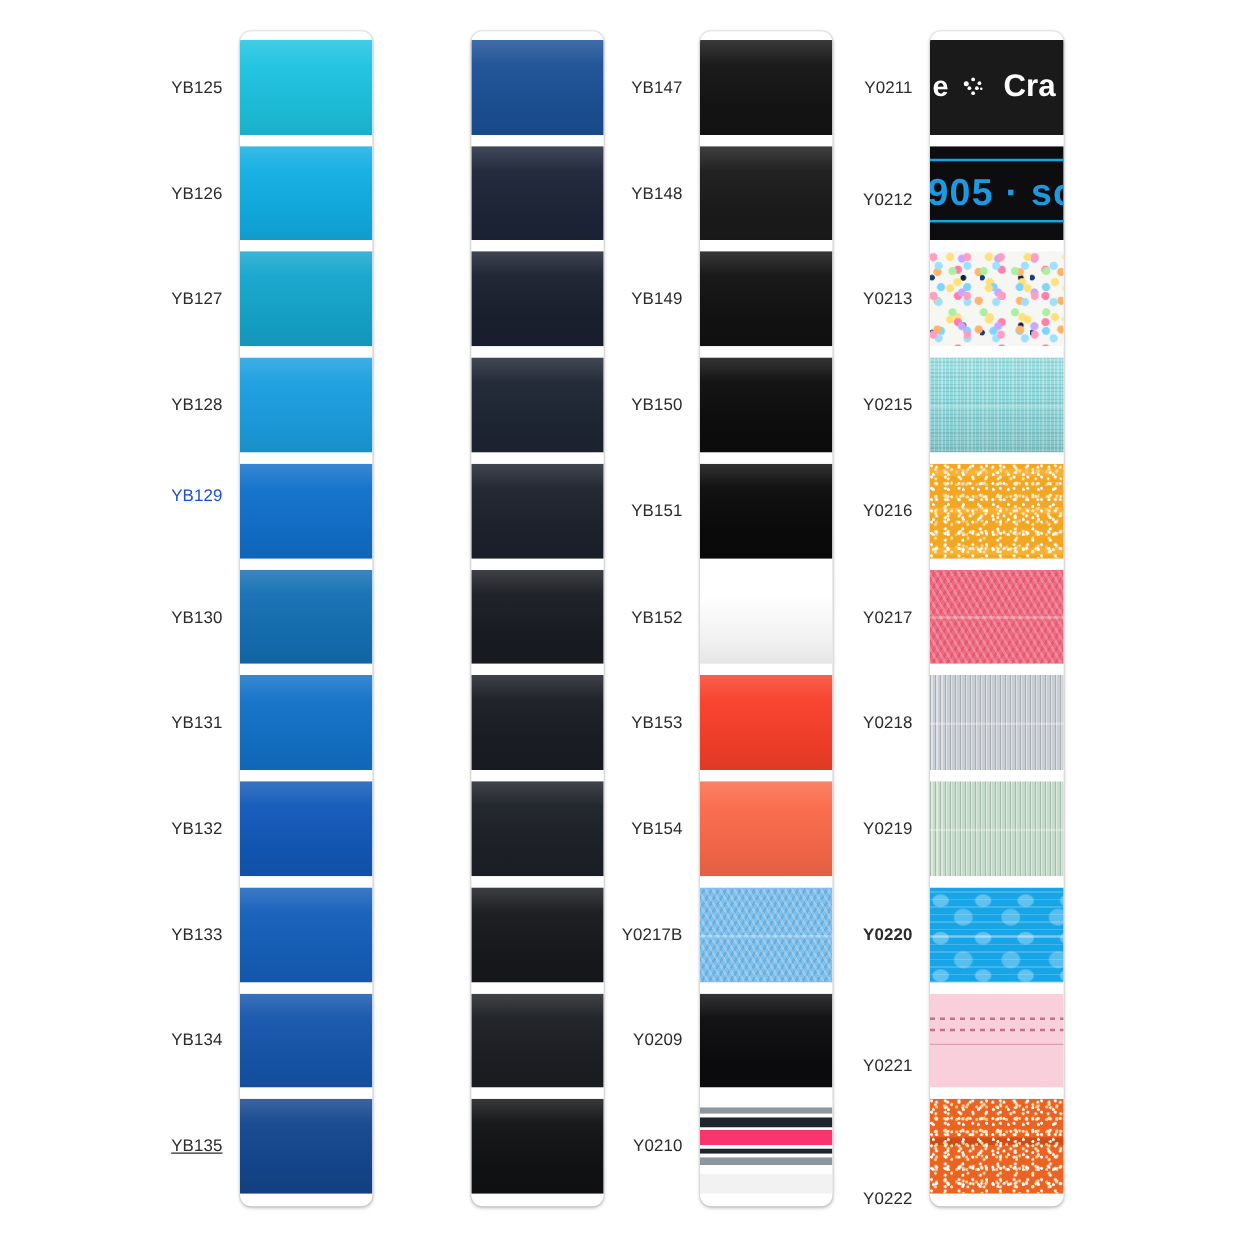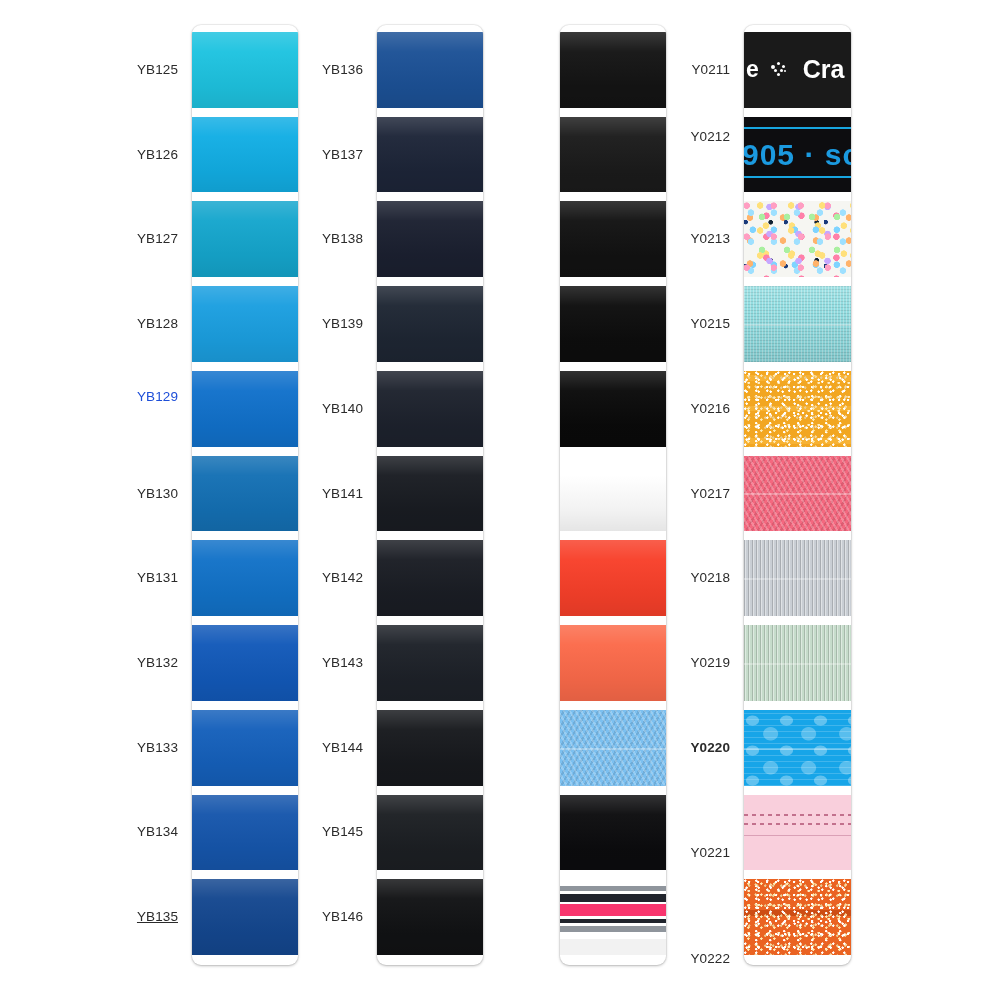--- a/index.html
+++ b/index.html
@@ -180,33 +180,20 @@
             <div class="tex-sheen" style="position: absolute; inset: 0px;"></div>
           </div>
           <div class="sw" title="YB135" style="top: 854.273px; height: 75.7273px;">
             <div class="fill" style="background: rgb(20, 71, 143);"></div>
             <div class="tex-sheen" style="position: absolute; inset: 0px;"></div>
           </div>
         </div>
       </div>
     </div>
     <div class="column col-1">
-      <div class="labels">
-        <div class="label" style="top: 37.8636px; color: rgb(43, 43, 43);">YB136</div>
-        <div class="label" style="top: 122.591px; color: rgb(43, 43, 43);">YB137</div>
-        <div class="label" style="top: 207.318px; color: rgb(43, 43, 43);">YB138</div>
-        <div class="label" style="top: 292.045px; color: rgb(43, 43, 43);">YB139</div>
-        <div class="label" style="top: 376.773px; color: rgb(43, 43, 43);">YB140</div>
-        <div class="label" style="top: 461.5px; color: rgb(43, 43, 43);">YB141</div>
-        <div class="label" style="top: 546.227px; color: rgb(43, 43, 43);">YB142</div>
-        <div class="label" style="top: 630.955px; color: rgb(43, 43, 43);">YB143</div>
-        <div class="label" style="top: 715.682px; color: rgb(43, 43, 43);">YB144</div>
-        <div class="label" style="top: 800.409px; color: rgb(43, 43, 43);">YB145</div>
-        <div class="label" style="top: 885.136px; color: rgb(43, 43, 43);">YB146</div>
-      </div>
       <div class="card" style="left: 192px; top: 25px; width: 106px; height: 940px;">
         <div class="swatches">
           <div class="sw" title="YB136" style="top: 7px; height: 75.7273px;">
             <div class="fill" style="background: rgb(28, 81, 150);"></div>
             <div class="tex-sheen" style="position: absolute; inset: 0px;"></div>
           </div>
           <div class="sw" title="YB137" style="top: 91.7273px; height: 75.7273px;">
             <div class="fill" style="background: rgb(29, 37, 56);"></div>
             <div class="tex-sheen" style="position: absolute; inset: 0px;"></div>
           </div>
@@ -243,20 +230,33 @@
             <div class="tex-sheen" style="position: absolute; inset: 0px;"></div>
           </div>
           <div class="sw" title="YB146" style="top: 854.273px; height: 75.7273px;">
             <div class="fill" style="background: rgb(17, 18, 20);"></div>
             <div class="tex-sheen" style="position: absolute; inset: 0px;"></div>
           </div>
         </div>
       </div>
     </div>
     <div class="column col-2">
+      <div class="labels">
+        <div class="label" style="top: 37.8636px; color: rgb(43, 43, 43);">YB147</div>
+        <div class="label" style="top: 122.591px; color: rgb(43, 43, 43);">YB148</div>
+        <div class="label" style="top: 207.318px; color: rgb(43, 43, 43);">YB149</div>
+        <div class="label" style="top: 292.045px; color: rgb(43, 43, 43);">YB150</div>
+        <div class="label" style="top: 376.773px; color: rgb(43, 43, 43);">YB151</div>
+        <div class="label" style="top: 461.5px; color: rgb(43, 43, 43);">YB152</div>
+        <div class="label" style="top: 546.227px; color: rgb(43, 43, 43);">YB153</div>
+        <div class="label" style="top: 630.955px; color: rgb(43, 43, 43);">YB154</div>
+        <div class="label" style="top: 715.682px; color: rgb(43, 43, 43);">Y0217B</div>
+        <div class="label" style="top: 800.409px; color: rgb(43, 43, 43);">Y0209</div>
+        <div class="label" style="top: 885.136px; color: rgb(43, 43, 43);">Y0210</div>
+      </div>
       <div class="card" style="left: 192px; top: 25px; width: 106px; height: 940px;">
         <div class="swatches">
           <div class="sw" title="YB147" style="top: 7px; height: 75.7273px;">
             <div class="fill" style="background: rgb(20, 20, 20);"></div>
             <div class="tex-sheen" style="position: absolute; inset: 0px;"></div>
           </div>
           <div class="sw" title="YB148" style="top: 91.7273px; height: 75.7273px;">
             <div class="fill" style="background: rgb(27, 27, 27);"></div>
             <div class="tex-sheen" style="position: absolute; inset: 0px;"></div>
           </div>
@@ -305,21 +305,21 @@
             <div class="stripe" style="top: 58%; height: 4%; background: rgb(255, 255, 255);"></div>
             <div class="stripe" style="top: 62%; height: 8%; background: rgb(143, 149, 156);"></div>
             <div class="stripe" style="top: 70%; height: 9%; background: rgb(255, 255, 255);"></div>
           </div>
         </div>
       </div>
     </div>
     <div class="column col-3">
       <div class="labels">
         <div class="label" style="top: 37.8636px; color: rgb(43, 43, 43);">Y0211</div>
-        <div class="label" style="top: 105px; color: rgb(43, 43, 43);">Y0212</div>
+        <div class="label" style="top: 128px; color: rgb(43, 43, 43);">Y0212</div>
         <div class="label" style="top: 207.318px; color: rgb(43, 43, 43);">Y0213</div>
         <div class="label" style="top: 292.045px; color: rgb(43, 43, 43);">Y0215</div>
         <div class="label" style="top: 376.773px; color: rgb(43, 43, 43);">Y0216</div>
         <div class="label" style="top: 461.5px; color: rgb(43, 43, 43);">Y0217</div>
         <div class="label" style="top: 546.227px; color: rgb(43, 43, 43);">Y0218</div>
         <div class="label" style="top: 630.955px; color: rgb(43, 43, 43);">Y0219</div>
         <div class="label" style="top: 715.682px; color: rgb(43, 43, 43); font-weight: bold;">Y0220</div>
         <div class="label" style="top: 800.409px; color: rgb(43, 43, 43); margin-top: 21px;">Y0221</div>
         <div class="label" style="top: 927px; color: rgb(43, 43, 43);">Y0222</div>
       </div>

